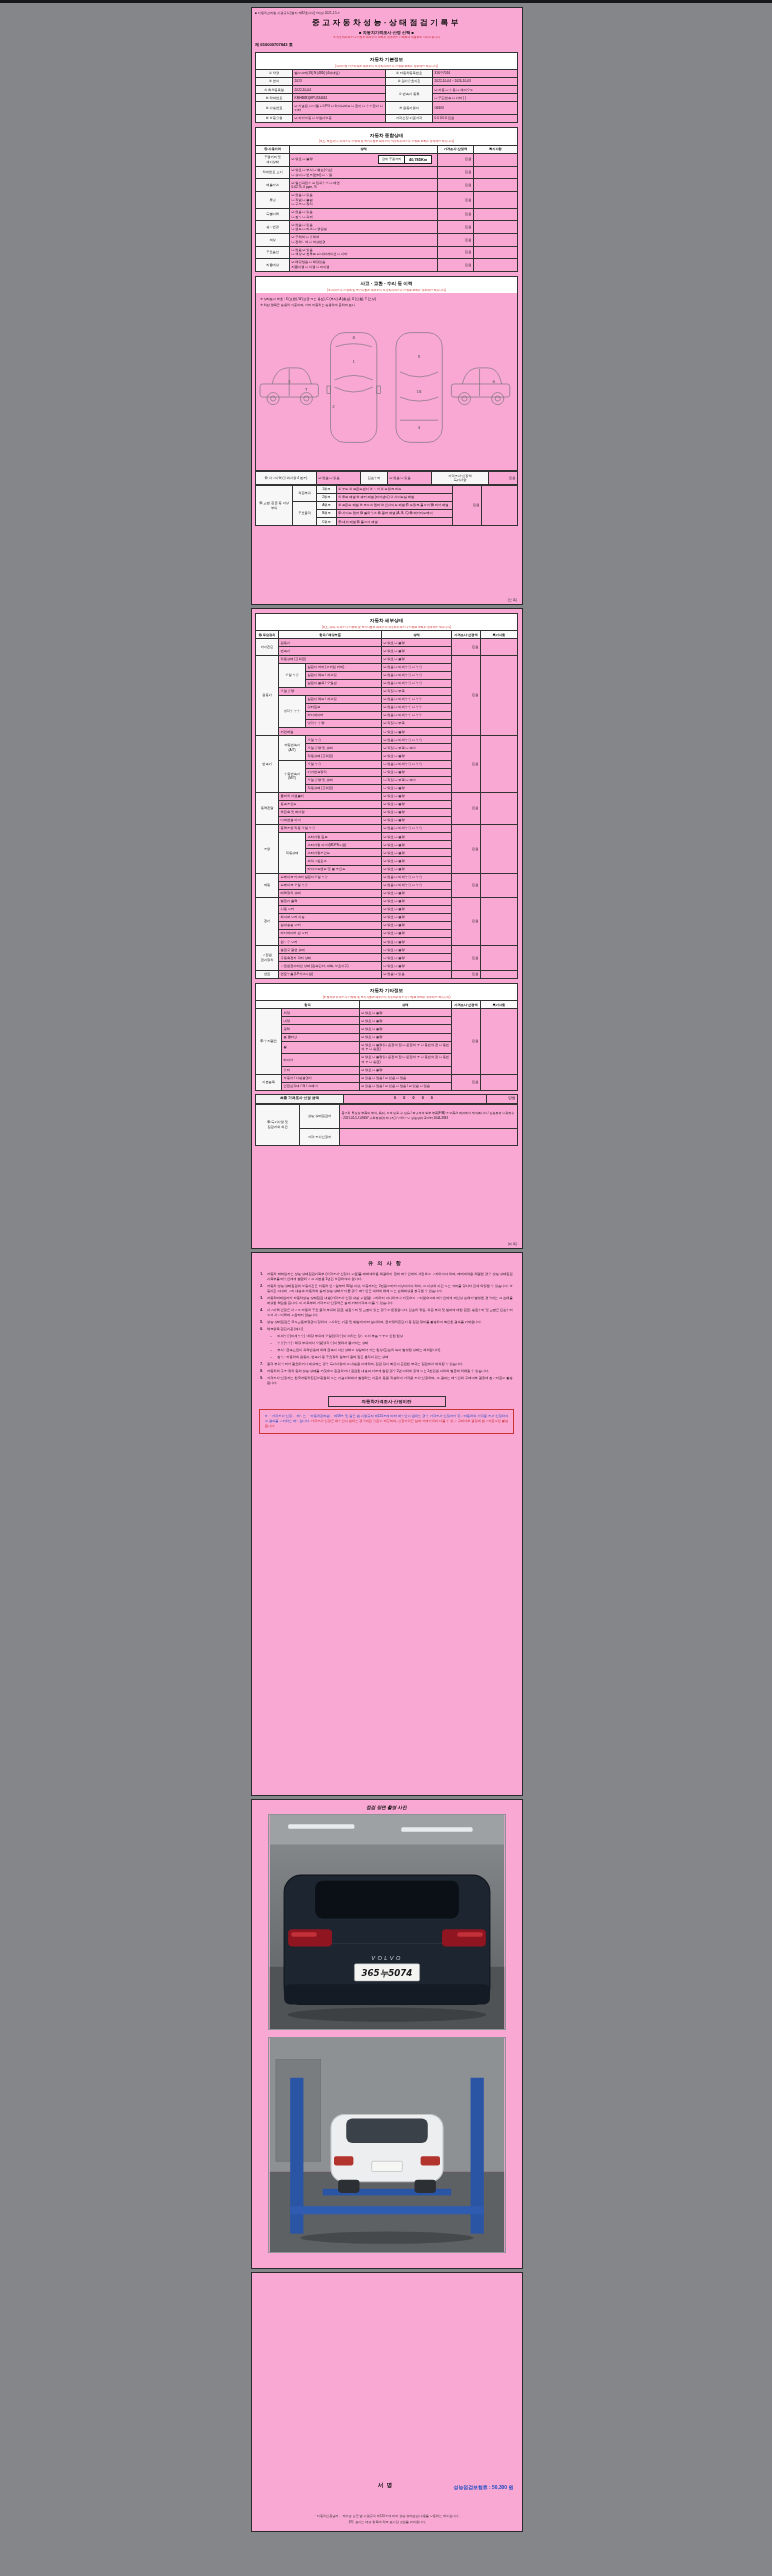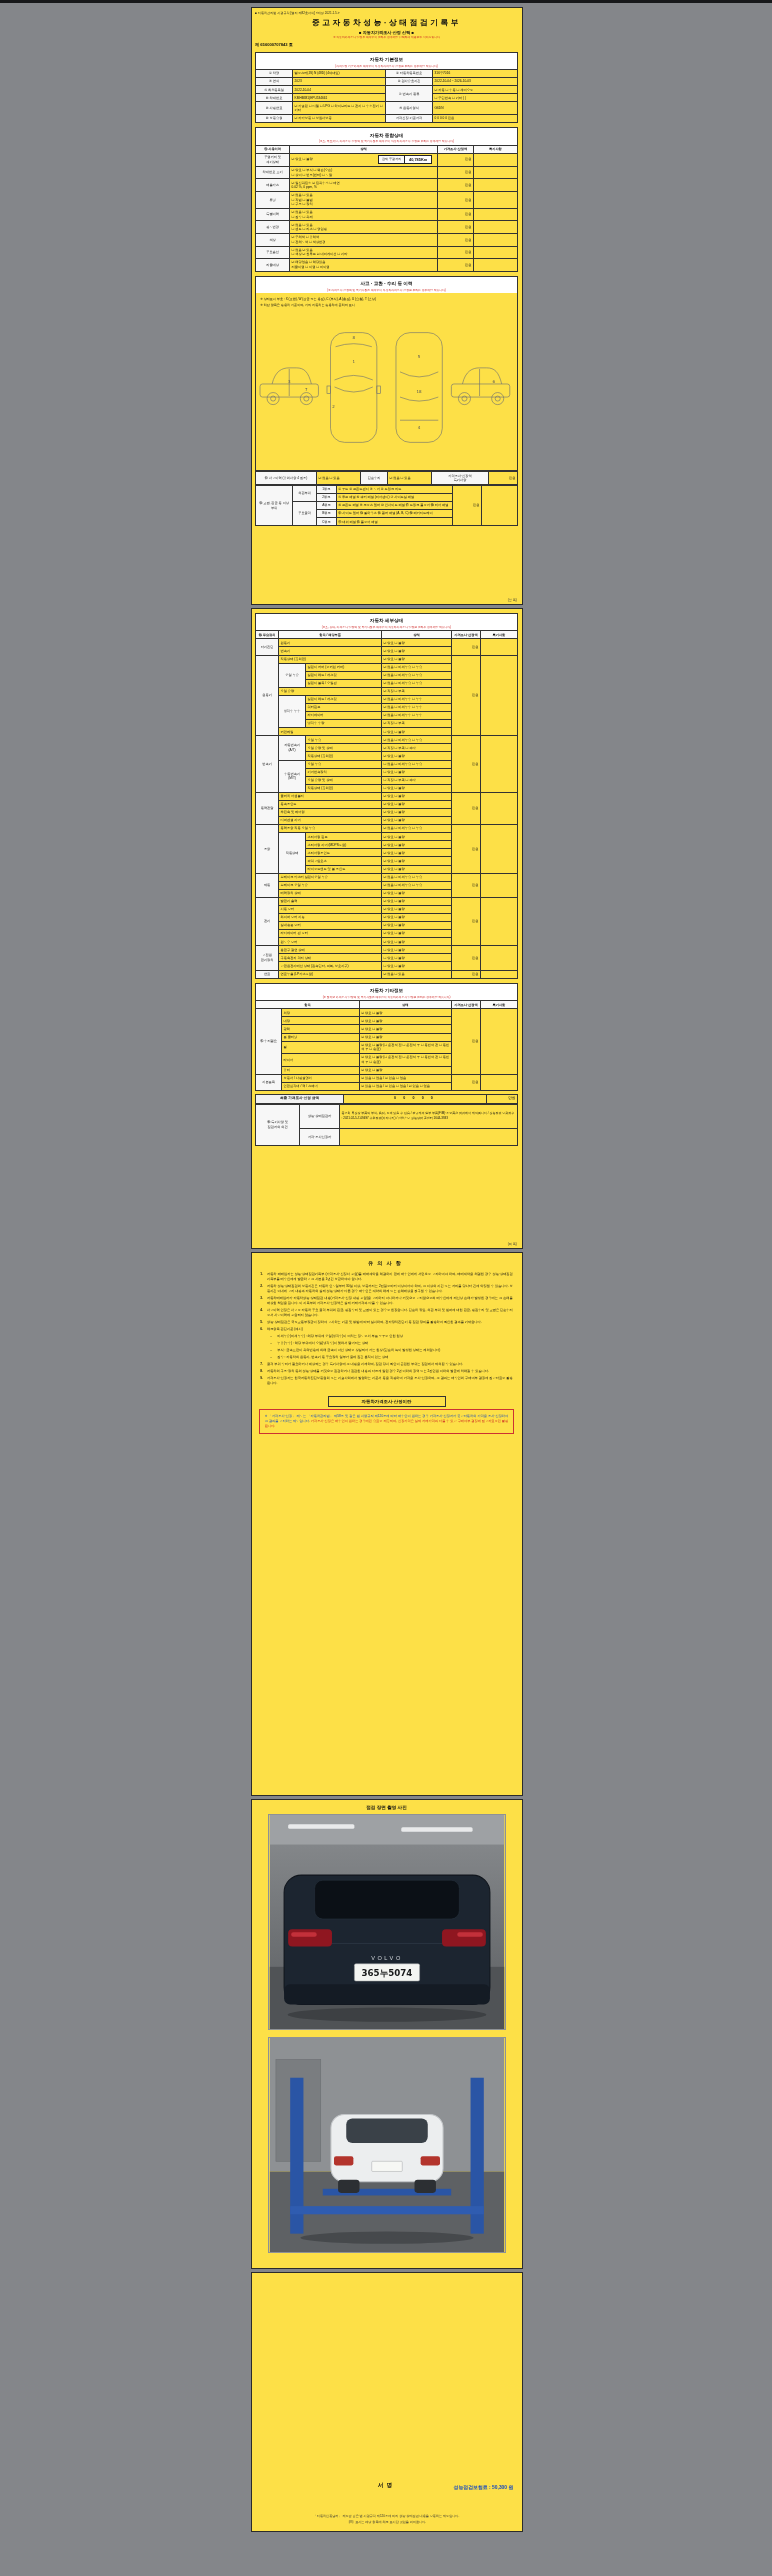--- a/index.html
+++ b/index.html
@@ -1,21 +1,21 @@
 <!DOCTYPE html>
 <html style="font-size:8.2px"><head>
 <meta charset="utf-8">
 <style>
   *{box-sizing:border-box;margin:0;padding:0;}
   html,body{width:773px;}
   body{height:2576px;background:#84868a;font-family:"Liberation Sans","DejaVu Sans",sans-serif;color:#111;overflow:hidden;}
   .topbar{height:2.6px;background:#17181a;}
   .doc{width:272px;margin:0 auto;padding-top:4.1px;}
-  .panel{background:#fde047;border:0.5px solid #2b2b2b;padding:3.1px 3.6px 7.2px;margin-bottom:3px;position:relative;}
-  .p1{min-height:598px;} .p2{min-height:641px;} .p3{min-height:544px;} .p4{min-height:464px;} .p5{height:260px;}
+  .panel{background:#f9a8d4;border:0.5px solid #2b2b2b;padding:3.1px 3.6px 7.2px;margin-bottom:3px;position:relative;}
+  .p1{min-height:598px;} .p2{min-height:641px;} .p3{min-height:544px;} .p4{min-height:464px;font-style:italic;} .p5{height:260px;}
   .form-ref{font-size:3.1px;color:#222;}
   h1.title{text-align:center;font-size:7.7px;letter-spacing:2.6px;margin:3.6px 0 1.5px;font-weight:bold;}
   .subtitle{text-align:center;font-size:4.1px;font-weight:bold;}
   .subtitle-note{text-align:center;font-size:2.8px;color:#c22;margin-top:0.5px;}
   .doc-no{font-size:4.1px;font-weight:bold;margin:3.1px 0 2.1px;}
   .sec-head{border:0.5px solid #333;border-bottom:none;text-align:center;padding:1.5px 0;margin-top:4.1px;background:#fff;}
   .sec-head .t{font-size:4.6px;font-weight:bold;}
   .sec-head .n{font-size:2.8px;color:#c22;display:block;margin-top:0.5px;}
   table{width:100%;border-collapse:collapse;table-layout:fixed;}
   td,th{border:0.5px solid #333;font-size:3.2px;padding:1.3px 1.5px;vertical-align:middle;word-break:break-all;line-height:1.4;}

